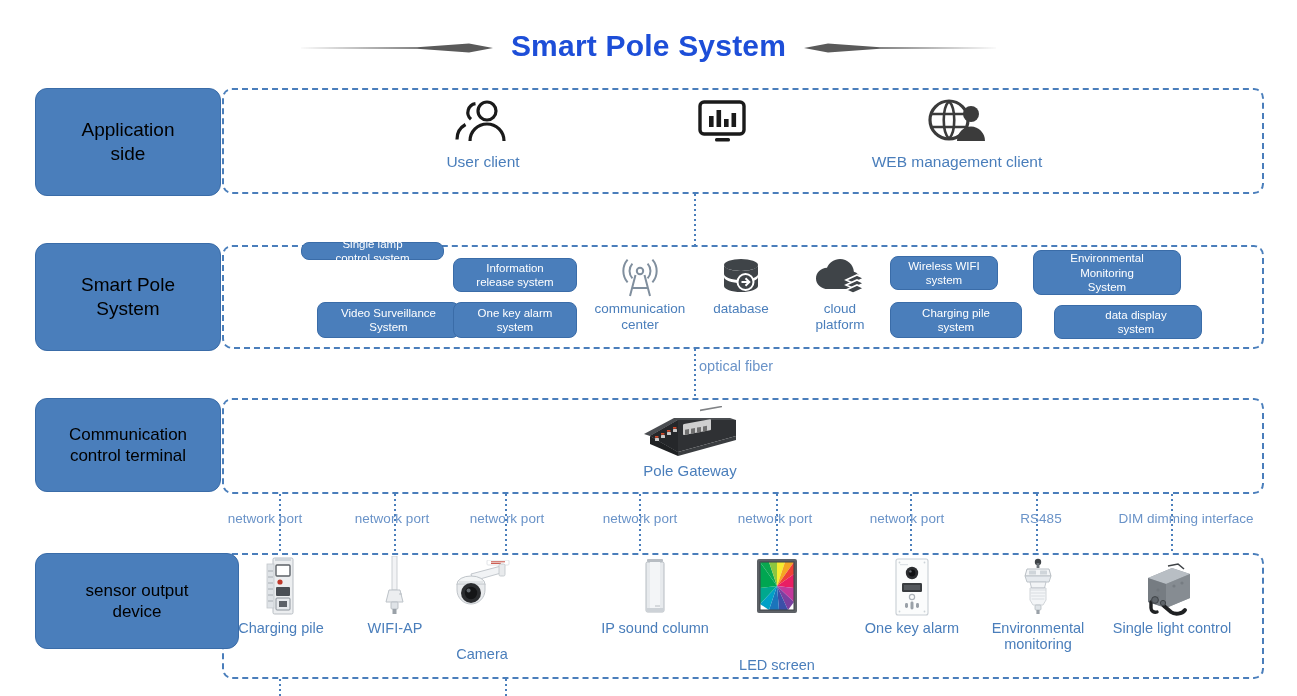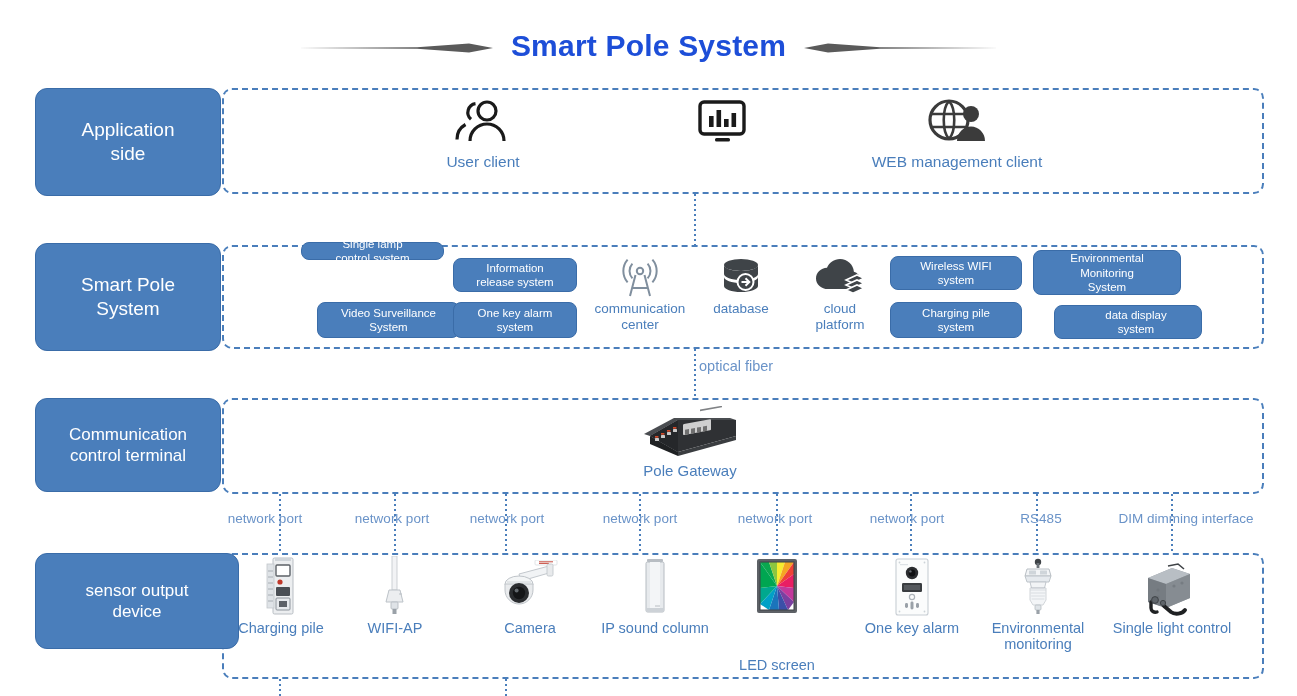--- a/index.html
+++ b/index.html
@@ -41,21 +41,21 @@
   #band-smartpole    { left: 222px; top: 245px; width: 1042px; height: 104px; }
   #band-comm         { left: 222px; top: 398px; width: 1042px; height: 96px;  }
   #band-sensor       { left: 222px; top: 553px; width: 1042px; height: 126px; }
 
   
   .side-label {
     position: absolute;
     background: #4a7ebb;
     border: 1.5px solid #3a6ca8;
     border-radius: 12px;
-    color: #ffffff;
+    color: #000000;
     display: flex; align-items: center; justify-content: center;
     text-align: center;
     font-size: 19px;
     line-height: 1.25;
     box-sizing: border-box;
     z-index: 3;
     padding: 4px 8px;
   }
   #label-application { left: 35px;  top: 88px;  width: 186px; height: 108px; }
   #label-smartpole   { left: 35px;  top: 243px; width: 186px; height: 108px; }
@@ -89,21 +89,21 @@
     display: flex; align-items: center; justify-content: center;
     text-align: center;
     box-sizing: border-box;
     padding: 2px 4px;
     z-index: 4;
   }
   #sp-box-0 { left: 301px;  top: 242px; width: 143px; height: 18px; text-align: center; }
   #sp-box-1 { left: 453px;  top: 258px; width: 124px; height: 34px; }
   #sp-box-2 { left: 317px;  top: 302px; width: 143px; height: 36px; }
   #sp-box-3 { left: 453px;  top: 302px; width: 124px; height: 36px; }
-  #sp-box-4 { left: 890px;  top: 256px; width: 132px; height: 34px; }
+  #sp-box-4 { left: 890px;  top: 256px; width: 108px; height: 34px; }
   #sp-box-5 { left: 1033px; top: 250px; width: 148px; height: 45px; }
   #sp-box-6 { left: 890px;  top: 302px; width: 132px; height: 36px; }
   #sp-box-7 { left: 1054px; top: 305px; width: 148px; height: 34px; padding-left: 20px; }
 
   
   .sp-item {
     position: absolute;
     display: flex; flex-direction: column; align-items: center;
     width: 120px;
     z-index: 4;
@@ -129,21 +129,21 @@
     display: flex; flex-direction: column; align-items: center;
     z-index: 4; width: 140px;
   }
   .sensor-icon { height: 56px; display: flex; align-items: flex-end; justify-content: center; }
   .sensor-caption {
     margin-top: 4px; font-size: 14.5px; color: #4a7ebb;
     text-align: center; line-height: 1.12;
   }
   #sensor-item-0 { left: 211px;  top: 560px; }
   #sensor-item-1 { left: 325px;  top: 560px; }
-  #sensor-item-2 { left: 460px;  top: 560px; }
+  #sensor-item-2 { left: 412px;  top: 560px; gap: 26px; }
   #sensor-item-3 { left: 585px;  top: 560px; }
   #sensor-item-4 { left: 707px;  top: 560px; gap: 37px; }
   #sensor-item-5 { left: 842px;  top: 560px; }
   #sensor-item-6 { left: 968px;  top: 560px; }
   #sensor-item-7 { left: 1102px; top: 560px; }
 
   
   .conn-label {
     position: absolute; font-size: 14px; color: #6a93c8;
     white-space: nowrap; z-index: 5; background: transparent;

